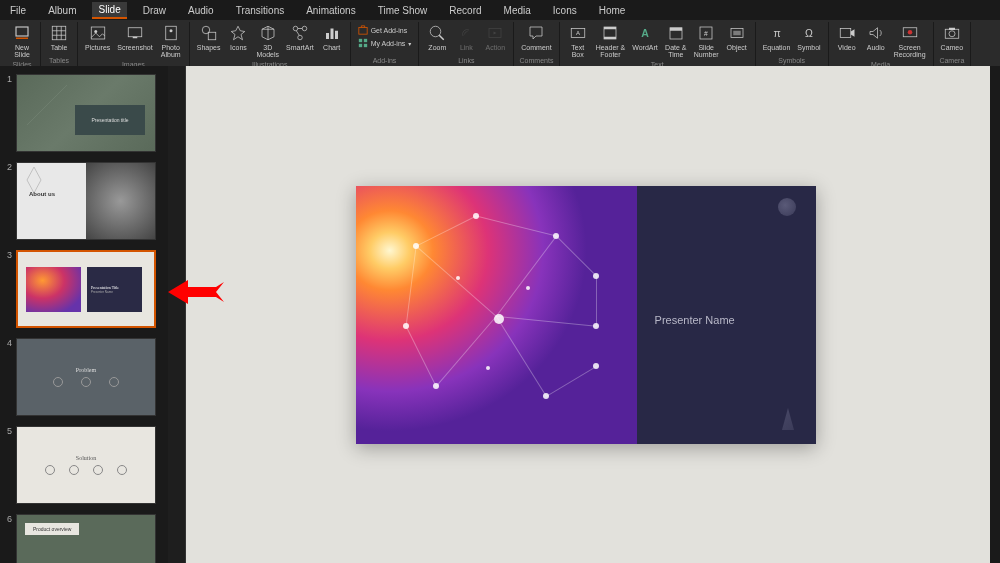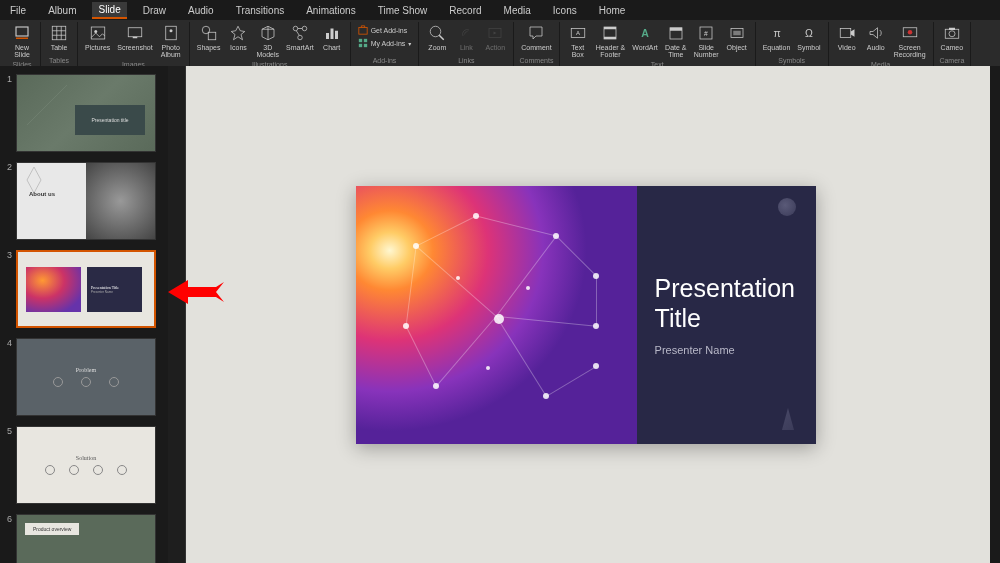--- a/index.html
+++ b/index.html
@@ -509,23 +509,20 @@
           <div class="nw-node" style="left:117px;top:27px"></div>
         <div class="nw-node" style="left:237px;top:87px"></div>
           <div class="nw-node" style="left:47px;top:137px"></div>
         <div class="nw-node" style="left:237px;top:177px"></div>
           <div class="nw-node" style="left:100px;top:90px;width:4px;height:4px"></div>
         <div class="nw-node" style="left:170px;top:100px;width:4px;height:4px"></div>
           <div class="nw-node" style="left:130px;top:180px;width:4px;height:4px"></div>
       </div>
       <div class="slide-panel">
         <div class="slide-moon"></div>
-        <div class="slide-title">
-          <span>Presentation</span><br><span>Title</span>
-        </div>
         <div class="slide-sub">Presenter Name</div>
         <div class="slide-shape"></div>
       </div>
     </div>
     <div class="scrollbar-r"></div>
   </div>
 </div>
 
 <svg class="arrow" width="56" height="28">
   <polygon points="0,14 20,2 20,9 48,9 56,4 48,14 56,24 48,19 20,19 20,26" fill="#ff0000"></polygon>

